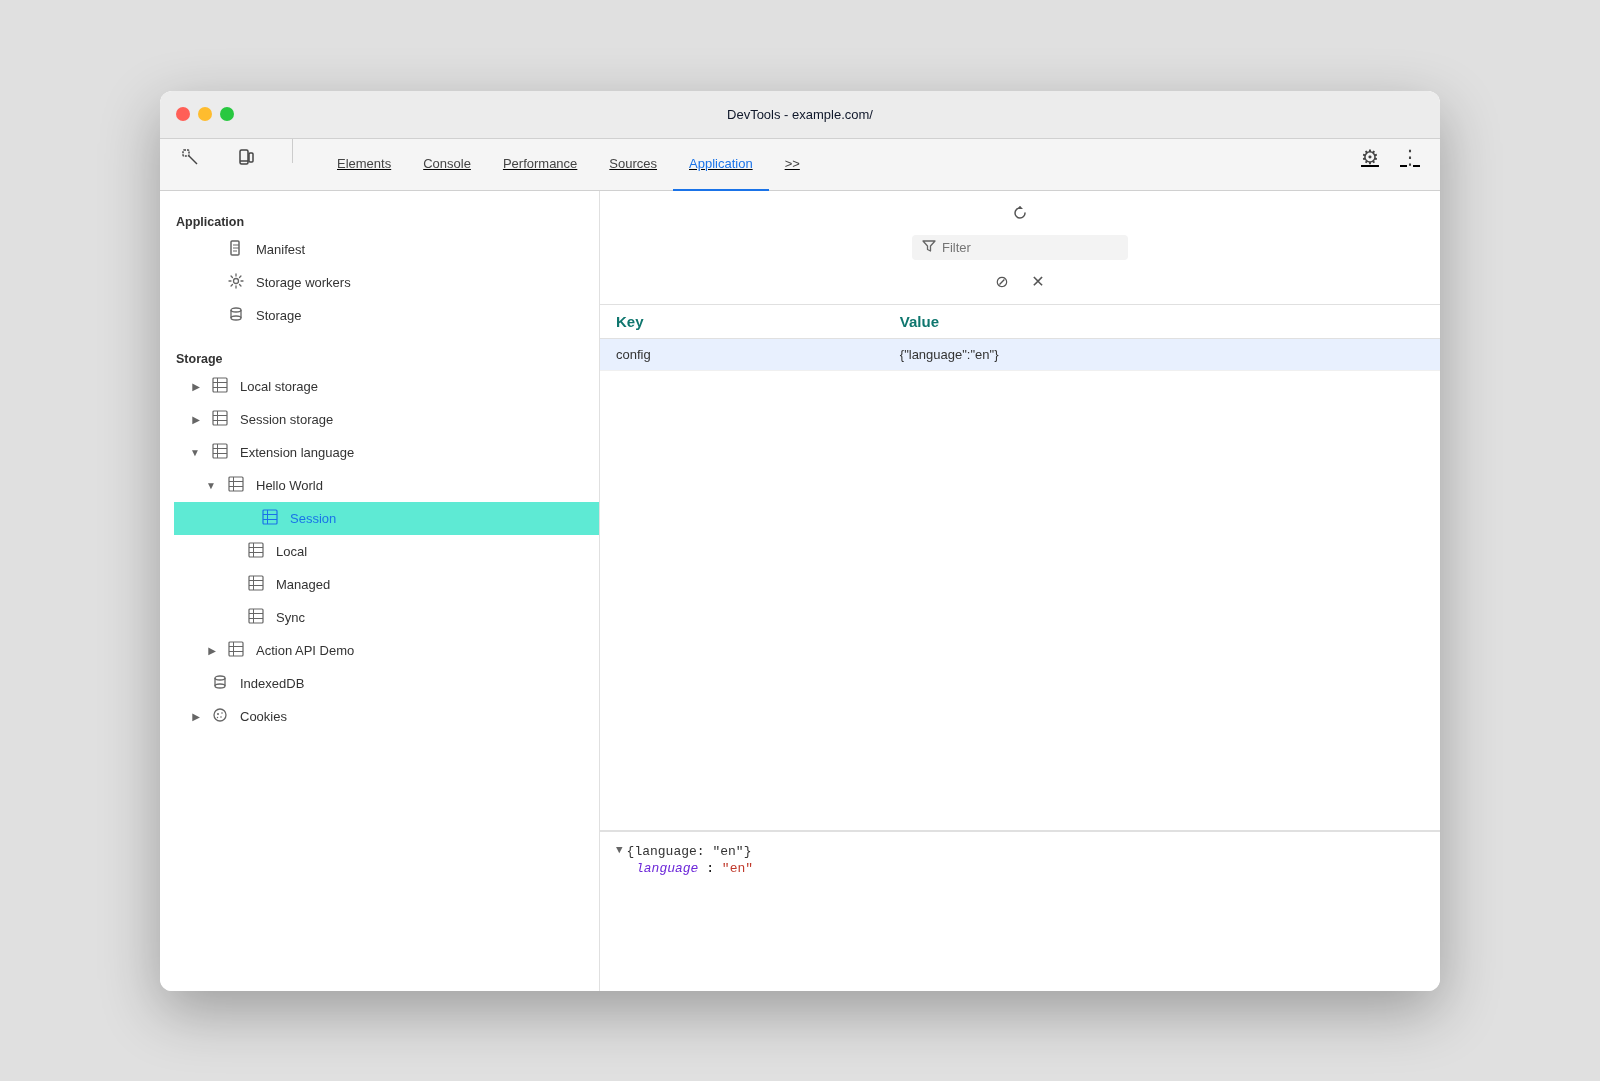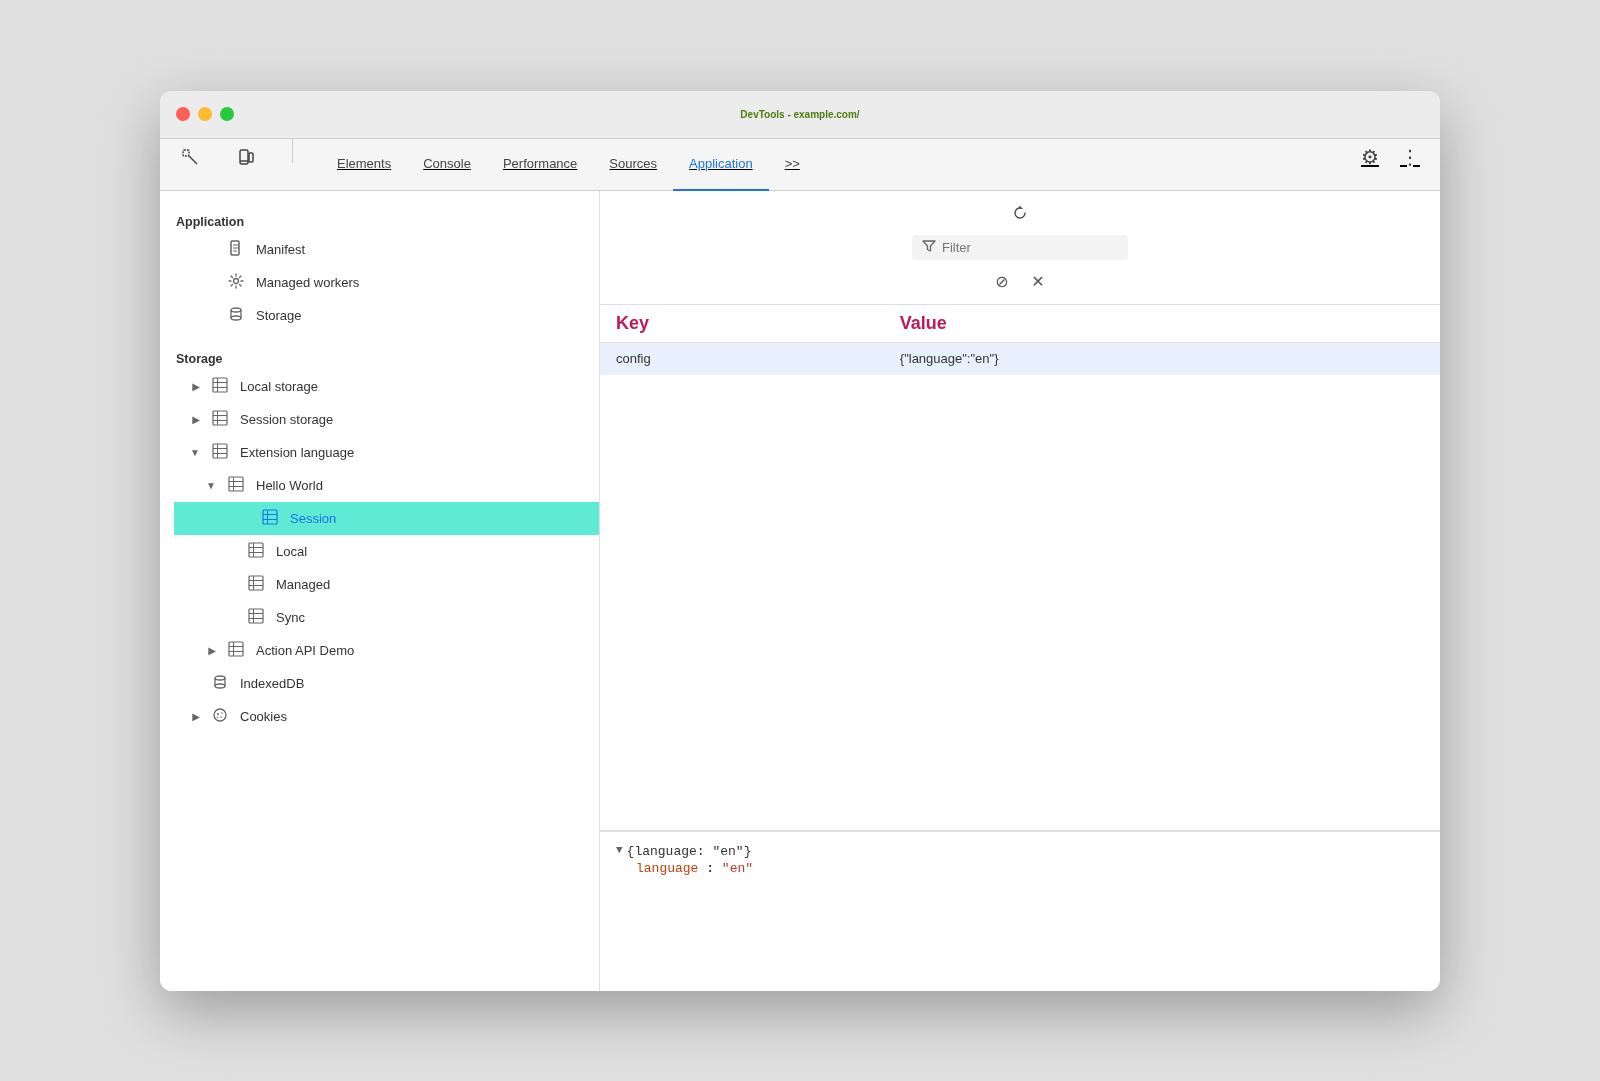--- a/index.html
+++ b/index.html
@@ -39,23 +39,23 @@
     }
     .traffic-light {
       width: 14px;
       height: 14px;
       border-radius: 50%;
     }
     .tl-red { background: #ff5f57; }
     .tl-yellow { background: #febc2e; }
     .tl-green { background: #28c840; }
     .title-text {
-      font-size: 10px;
-      color: #4d7c0f;
-      font-weight: 700;
+      font-size: 13px;
+      color: #0f172a;
+      font-weight: 400;
     }
     .toolbar {
       background: #f5f5f5;
       border-bottom: 1px solid #d0d0d0;
       height: 52px;
       display: flex;
       align-items: flex-start;
       padding: 0 12px;
       gap: 20px;
       text-decoration: underline;
@@ -237,23 +237,23 @@
       overflow-y: auto;
       border-bottom: 1px solid #e0e0e0;
     }
     table {
       width: 100%;
       border-collapse: collapse;
     }
     th {
       text-align: left;
       padding: 8px 16px;
-      font-size: 18px;
+      font-size: 15px;
       font-weight: 600;
-      color: #be185d;
+      color: #0f766e;
       border-bottom: 1px solid #e0e0e0;
       background: #fff;
       position: sticky;
       top: 0;
     }
     td {
       padding: 8px 16px;
       font-size: 13px;
       color: #333;
       border-bottom: 1px solid #f0f0f0;
@@ -269,21 +269,21 @@
       background: #fff;
     }
     .preview-row {
       display: flex;
       align-items: flex-start;
       gap: 4px;
     }
     .preview-expander { color: #666; font-size: 11px; }
     .preview-key { color: #333; }
     .preview-nested { padding-left: 20px; margin-top: 2px; }
-    .preview-property { color: #c2410c; }
+    .preview-property { color: #6d28d9; font-style: italic; }
     .preview-value { color: #c0392b; }
   </style>
 </head>
 <body>
 
 <div class="window">
 
   <div class="title-bar">
     <div class="traffic-lights">
       <div class="traffic-light tl-red"></div>
@@ -342,21 +342,21 @@
       </div>
 
       <div class="sidebar-item indented-1">
         <span class="expander"></span>
         <span class="icon">
           <svg width="16" height="16" viewBox="0 0 16 16" fill="none">
             <circle cx="8" cy="8" r="2.5" stroke="#666" stroke-width="1.3" fill="none"></circle>
             <path d="M8 1v2M8 13v2M1 8h2M13 8h2M3.05 3.05l1.42 1.42M11.54 11.54l1.41 1.41M3.05 12.95l1.42-1.42M11.54 4.46l1.41-1.41" stroke="#666" stroke-width="1.3" stroke-linecap="round"></path>
           </svg>
         </span>
-        <span>Managed workers</span>
+        <span>Storage workers</span>
       </div>
 
       <div class="sidebar-item indented-1">
         <span class="expander"></span>
         <span class="icon">
           <svg width="16" height="16" viewBox="0 0 16 16" fill="none">
             <ellipse cx="8" cy="4" rx="5" ry="2" stroke="#666" stroke-width="1.3" fill="none"></ellipse>
             <line x1="3" y1="4" x2="3" y2="12" stroke="#666" stroke-width="1.3"></line>
             <line x1="13" y1="4" x2="13" y2="12" stroke="#666" stroke-width="1.3"></line>
             <ellipse cx="8" cy="12" rx="5" ry="2" stroke="#666" stroke-width="1.3" fill="none"></ellipse>

